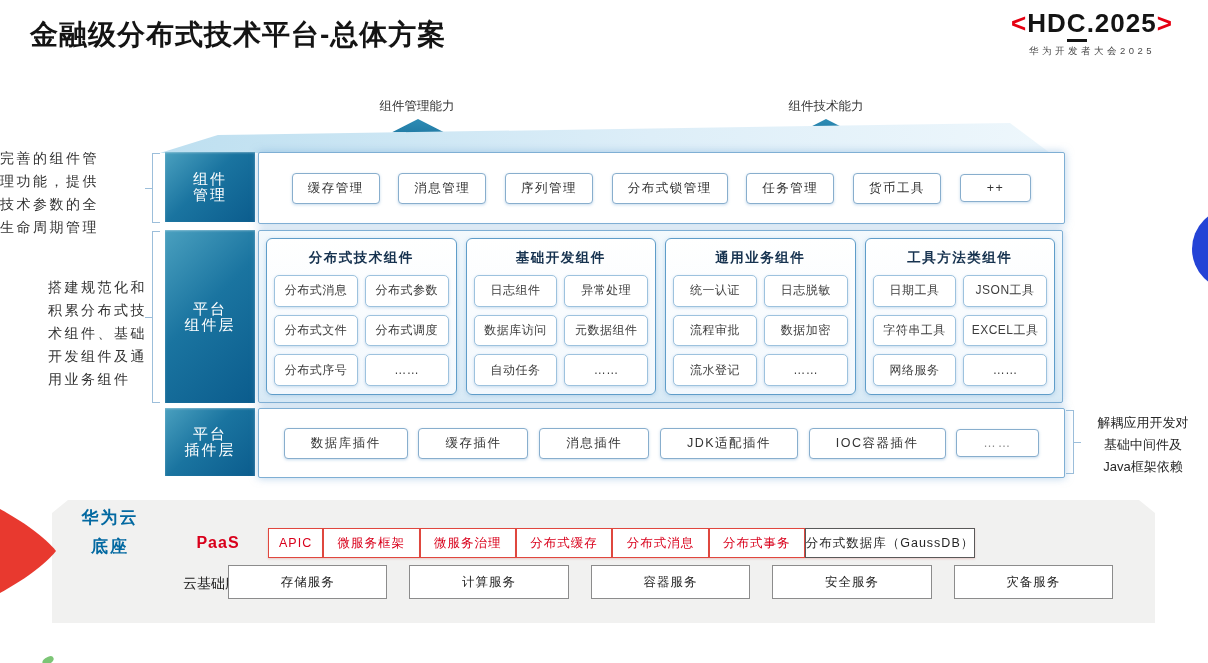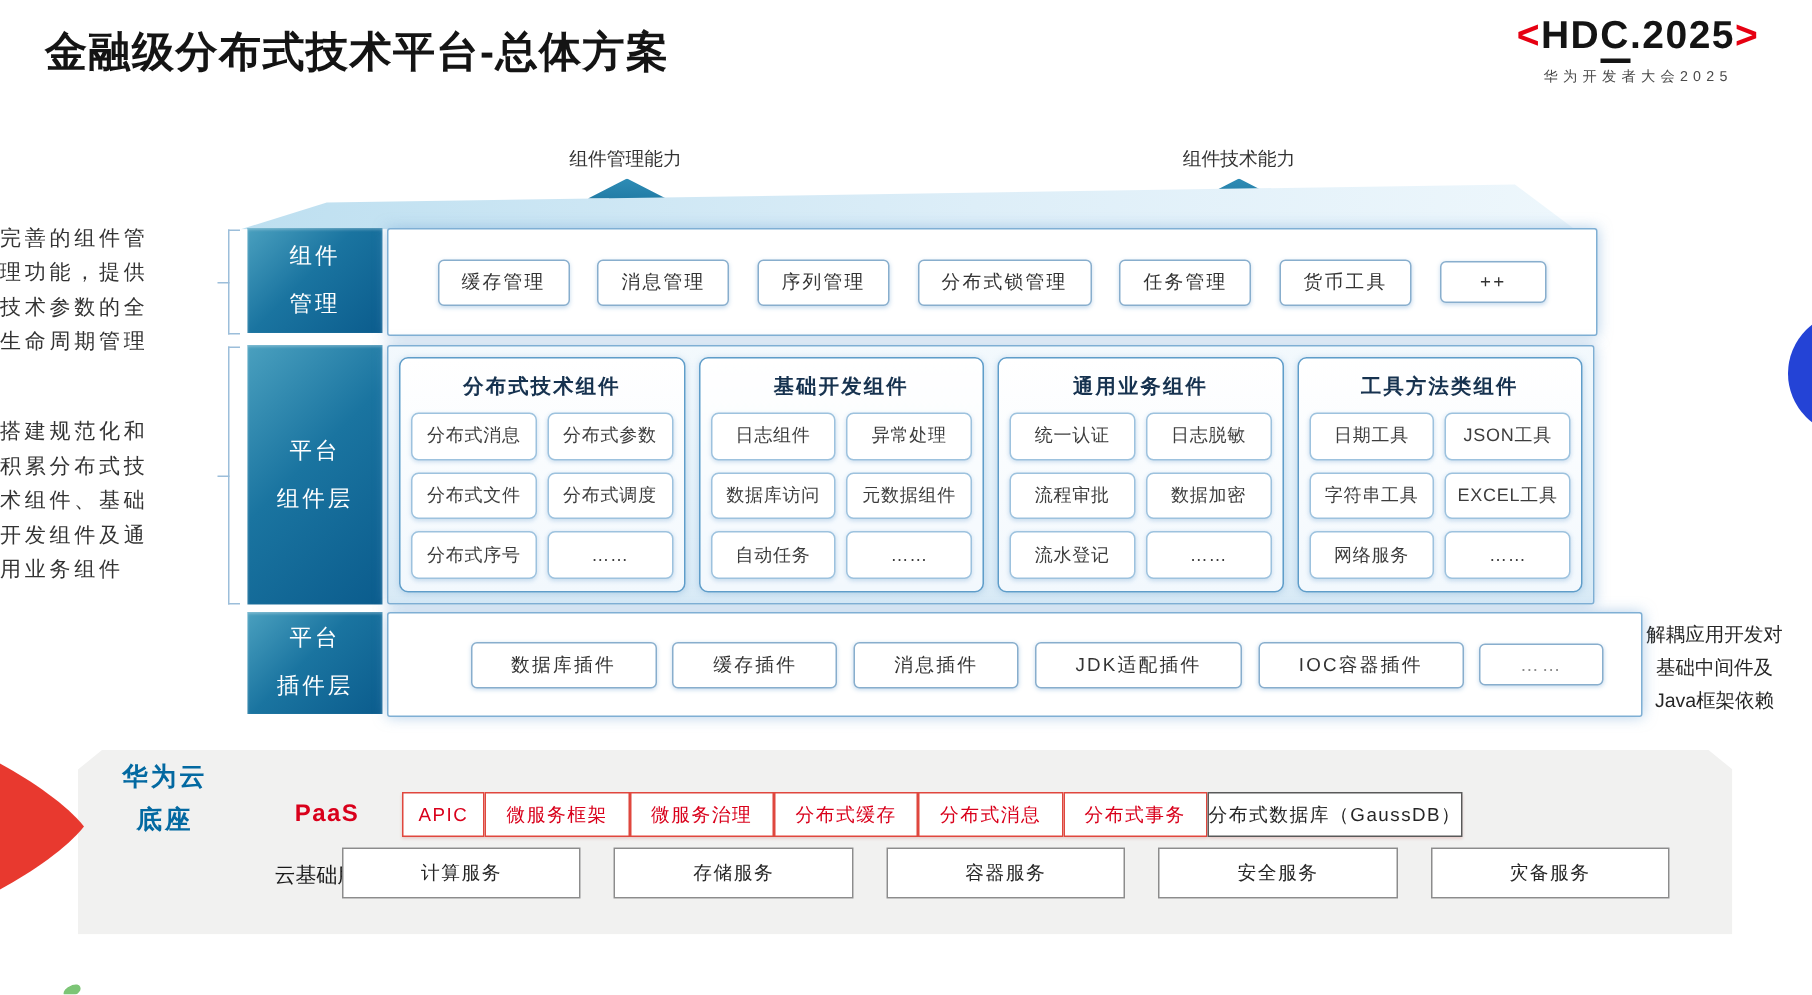--- a/index.html
+++ b/index.html
@@ -32,21 +32,21 @@
   .note-right{position:absolute;left:1082px;top:412px;width:122px;text-align:center;font-size:13px;color:#262626;line-height:22px;}
 
   
   .brk-l{position:absolute;left:152px;width:7px;border:1px solid #9cbeda;border-right:none;}
   .brk-l::before{content:"";position:absolute;left:-8px;top:50%;width:8px;height:1px;background:#9cbeda;}
   .brk-r{position:absolute;left:1066px;top:410px;width:7px;height:62px;border:1px solid #9cbeda;border-left:none;}
   .brk-r::before{content:"";position:absolute;right:-8px;top:50%;width:8px;height:1px;background:#9cbeda;}
 
   
   .layer-label{position:absolute;left:165px;width:90px;display:flex;align-items:center;justify-content:center;
-    text-align:center;color:#fff;font-size:15px;letter-spacing:2px;line-height:32px;
+    text-align:center;color:#fff;font-size:15px;letter-spacing:2px;line-height:16px;
     background:linear-gradient(135deg,#4aa0bf 0%,#1a74a0 45%,#0b5c8d 100%);
     box-shadow:inset 0 1px 2px rgba(255,255,255,.35);}
   .layer-box{position:absolute;left:258px;width:805px;background:#fff;border:1px solid #7fafd4;border-radius:2px;
     box-shadow:0 0 9px rgba(120,170,215,.55);}
 
   .row-items{display:flex;align-items:center;justify-content:space-evenly;height:100%;padding:0 14px;}
   .chip{background:#fff;border:1px solid #88aecd;border-radius:4px;color:#333;font-size:12.5px;
     padding:6px 15px;letter-spacing:1.5px;box-shadow:0 1px 3px rgba(130,175,215,.45);white-space:nowrap;}
   .chip.wide{padding:6px 26px;}
   .dots{color:#8c8c8c;letter-spacing:2px;}
@@ -102,21 +102,21 @@
   <div class="cap-arrow" style="left:392px;"></div>
   <div class="cap-label" style="left:746px;">组件技术能力</div>
   <div class="cap-arrow" style="left:800px;"></div>
 
   <div class="band"></div>
 
   <div class="note-left pre" style="top:147px;">完善的组件管
 理功能，提供
 技术参数的全
 生命周期管理</div>
-  <div class="note-left pre" style="top:276px;">搭建规范化和
+  <div class="note-left pre" style="top:276px;padding-left:48px;">搭建规范化和
 积累分布式技
 术组件、基础
 开发组件及通
 用业务组件</div>
   <div class="brk-l" style="top:153px;height:68px;"></div>
   <div class="brk-l" style="top:231px;height:170px;"></div>
 
   <div class="brk-r"></div>
   <div class="note-right pre">解耦应用开发对
 基础中间件及
@@ -184,21 +184,21 @@
         <span class="cell">字符串工具</span>
         <span class="cell">EXCEL工具</span>
         <span class="cell">网络服务</span>
         <span class="cell dots">……</span>
       </div>
     </div>
   </div>
 
   <div class="layer-label pre" style="top:408px;height:68px;">平台
 插件层</div>
-  <div class="layer-box" style="top:408px;height:68px;padding-left:30px;">
+  <div class="layer-box" style="top:408px;height:68px;">
     <div class="row-items">
       <span class="chip wide">数据库插件</span>
       <span class="chip wide">缓存插件</span>
       <span class="chip wide">消息插件</span>
       <span class="chip wide">JDK适配插件</span>
       <span class="chip wide">IOC容器插件</span>
       <span class="chip wide dots">……</span>
     </div>
   </div>
 
@@ -212,22 +212,22 @@
     <span class="paas-chip" style="width:110px;">微服务框架</span>
     <span class="paas-chip" style="width:110px;">微服务治理</span>
     <span class="paas-chip" style="width:110px;">分布式缓存</span>
     <span class="paas-chip" style="width:110px;">分布式消息</span>
     <span class="paas-chip" style="width:110px;">分布式事务</span>
     <span class="paas-chip neutral" style="width:168px;">分布式数据库（GaussDB）</span>
   </div>
 
   <div class="iaas-label">云基础服务</div>
   <div class="iaas-row">
+    <span class="iaas-chip">存储服务</span>
     <span class="iaas-chip">计算服务</span>
-    <span class="iaas-chip">存储服务</span>
     <span class="iaas-chip">容器服务</span>
     <span class="iaas-chip">安全服务</span>
     <span class="iaas-chip">灾备服务</span>
   </div>
 
   <svg class="red-wedge" viewBox="0 0 56 92">
     <path d="M0,4 C22,16 45,32 56,46 C45,60 22,76 0,88 Z" fill="#e8392f"></path>
   </svg>
   <div class="blue-circle"></div>
   <div class="green-speck"></div>

